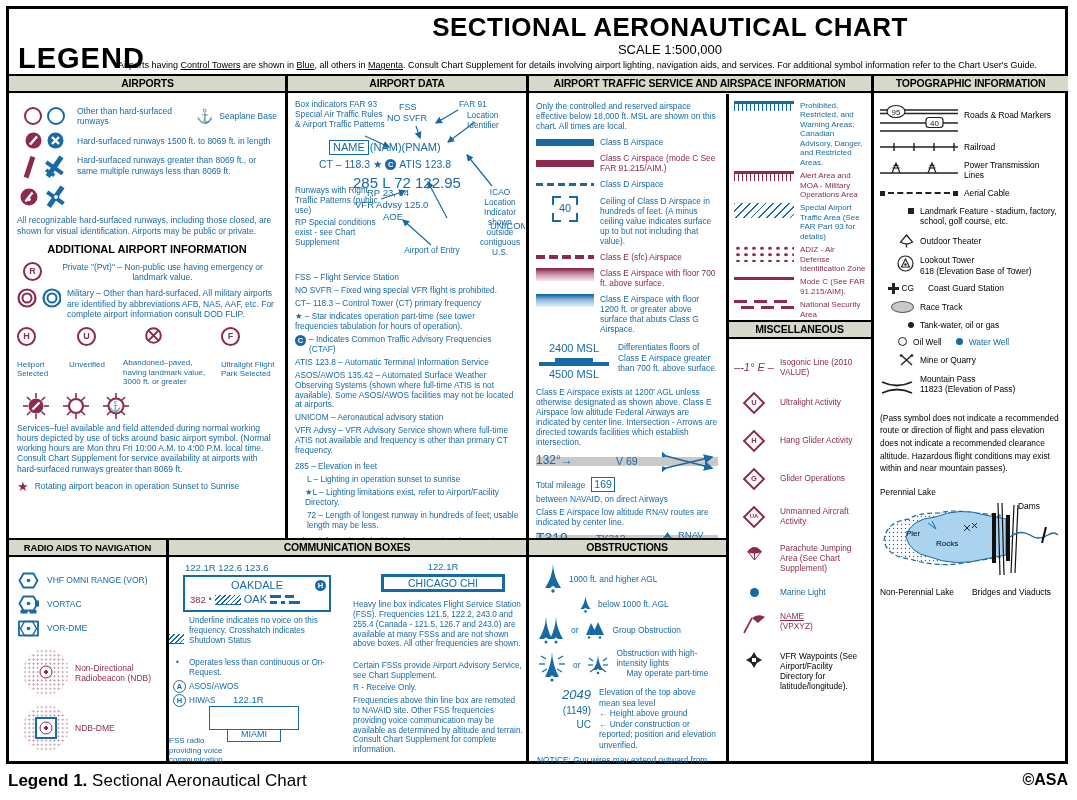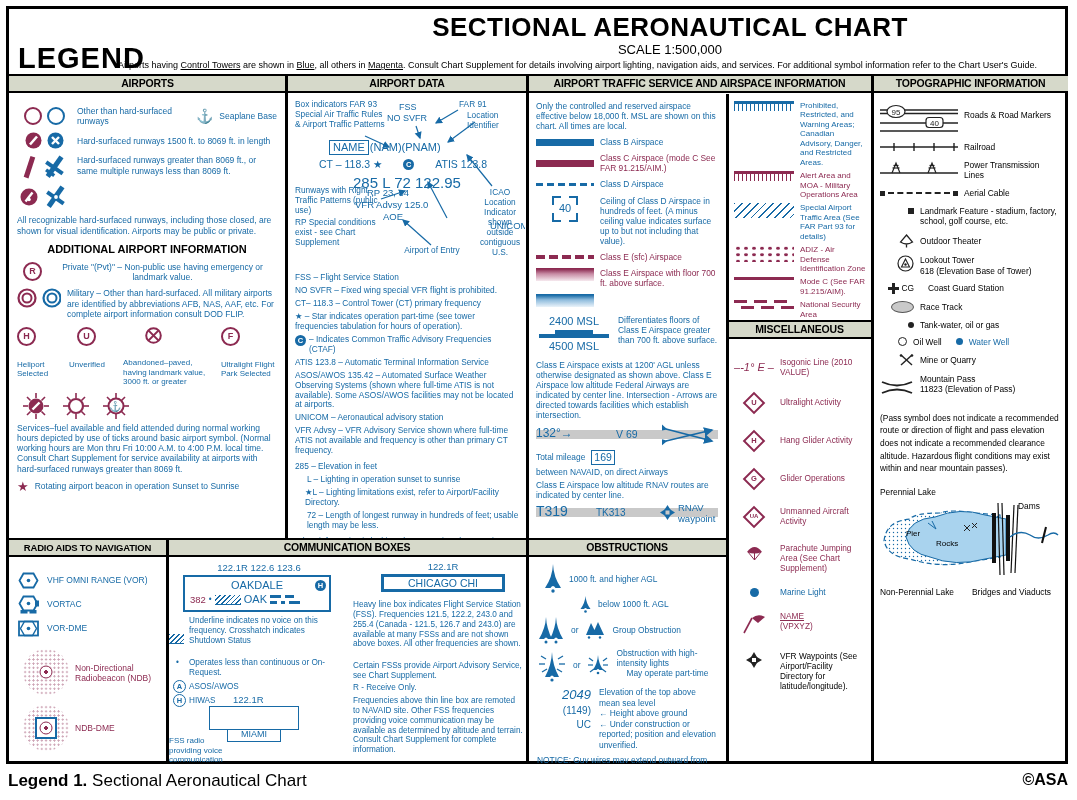--- a/index.html
+++ b/index.html
@@ -265,21 +265,21 @@
     </svg>
     <div class="abs" style="left:0;top:2px;width:92px;">Box indicators FAR 93 Special Air Traffic Rules &amp; Airport Traffic Patterns</div>
     <div class="abs" style="left:104px;top:4px;font-size:9px;">FSS</div>
     <div class="abs" style="left:92px;top:15px;font-size:9px;">NO SVFR</div>
     <div class="abs" style="left:164px;top:2px;">FAR 91</div>
     <div class="abs" style="left:172px;top:13px;width:52px;">Location Identifier</div>
     <div class="abs" style="left:34px;top:42px;display:flex;align-items:center;gap:1px;font-size:11px;">
       <span style="border:1.5px solid #176AA6;padding:0 3px;">NAME</span>
       <span>(NAM)(PNAM)</span>
     </div>
-    <div class="abs" style="left:24px;top:60px;display:flex;align-items:center;gap:21px;font-size:10.5px;">
+    <div class="abs" style="left:24px;top:60px;display:flex;align-items:center;gap:3px;font-size:10.5px;">
       <span>CT – 118.3 ★</span>
       <span class="cl solid">C</span>
       <span>ATIS  123.8</span>
     </div>
     <div class="abs" style="left:58px;top:76px;font-size:15px;">285 L 72 122.95</div>
     <div class="abs" style="left:72px;top:89px;font-size:9.5px;">RP 23, 34</div>
     <div class="abs" style="left:60px;top:101px;font-size:9.5px;">VFR Advsy 125.0</div>
     <div class="abs" style="left:88px;top:113px;font-size:9.5px;">AOE</div>
     <div class="abs" style="left:0;top:88px;width:84px;">
       <div>Runways with Right Traffic Patterns (public use)</div>
@@ -349,20 +349,21 @@
   <div class="rowt">
         <span class="swl">
           <span class="grad-m"></span>
         </span>
         <span class="lb m">Class E Airspace with floor 700 ft. above surface.</span>
       </div>
   <div class="rowt">
         <span class="swl">
           <span class="grad-b"></span>
         </span>
+        <span class="lb b">Class E Airspace with floor 1200 ft. or greater above surface that abuts Class G Airspace.</span>
       </div>
   <div class="rowt" style="margin-top:8px">
     <span style="flex:none;width:76px;text-align:center">
       <div class="b" style="font-size:11px">2400 MSL</div>
       <svg width="70" height="10">
             <polygon points="0,10 0,6 16,6 16,2 54,2 54,6 70,6 70,10" fill="#176AA6"></polygon>
           </svg>
       <div class="b" style="font-size:11px">4500 MSL</div>
     </span>
     <span class="lb b">Differentiates floors of Class E Airspace greater than 700 ft. above surface.</span>
@@ -730,21 +731,21 @@
     <span class="ndb" style="margin-left:8px">
           <span class="ndbsq"></span>
           <span class="ndbc"></span>
         </span>
     <span class="lb m" style="margin-top:18px">NDB-DME</span>
   </div>
 
 </div>
 
 <div class="abs body-sec" style="left:169px;top:558px;width:356px;height:205px;font-size:8.2px;">
-  <div class="abs b" style="left:16px;top:4px;width:148px;text-align:center;font-size:9.5px;">122.1R 122.6  123.6</div>
+  <div class="abs b" style="left:16px;top:4px;width:148px;font-size:9.5px;">122.1R 122.6  123.6</div>
   <div class="abs" style="left:14px;top:17px;width:148px;height:37px;border:2.5px solid #176AA6;box-sizing:border-box;">
     <div style="position:relative;text-align:center;font-size:11px;color:#176AA6;margin-top:2px;">
       <span>OAKDALE</span>
       <span class="cl solid abs" style="right:3px;top:1px">H</span>
     </div>
     <div style="display:flex;align-items:center;gap:3px;padding:1px 5px;">
       <span class="m" style="font-size:9.5px">382</span>
       <span class="b">•</span>
       <span class="hatchsw" style="width:26px;height:9px"></span>
       <span class="b" style="font-size:11px">OAK</span>

